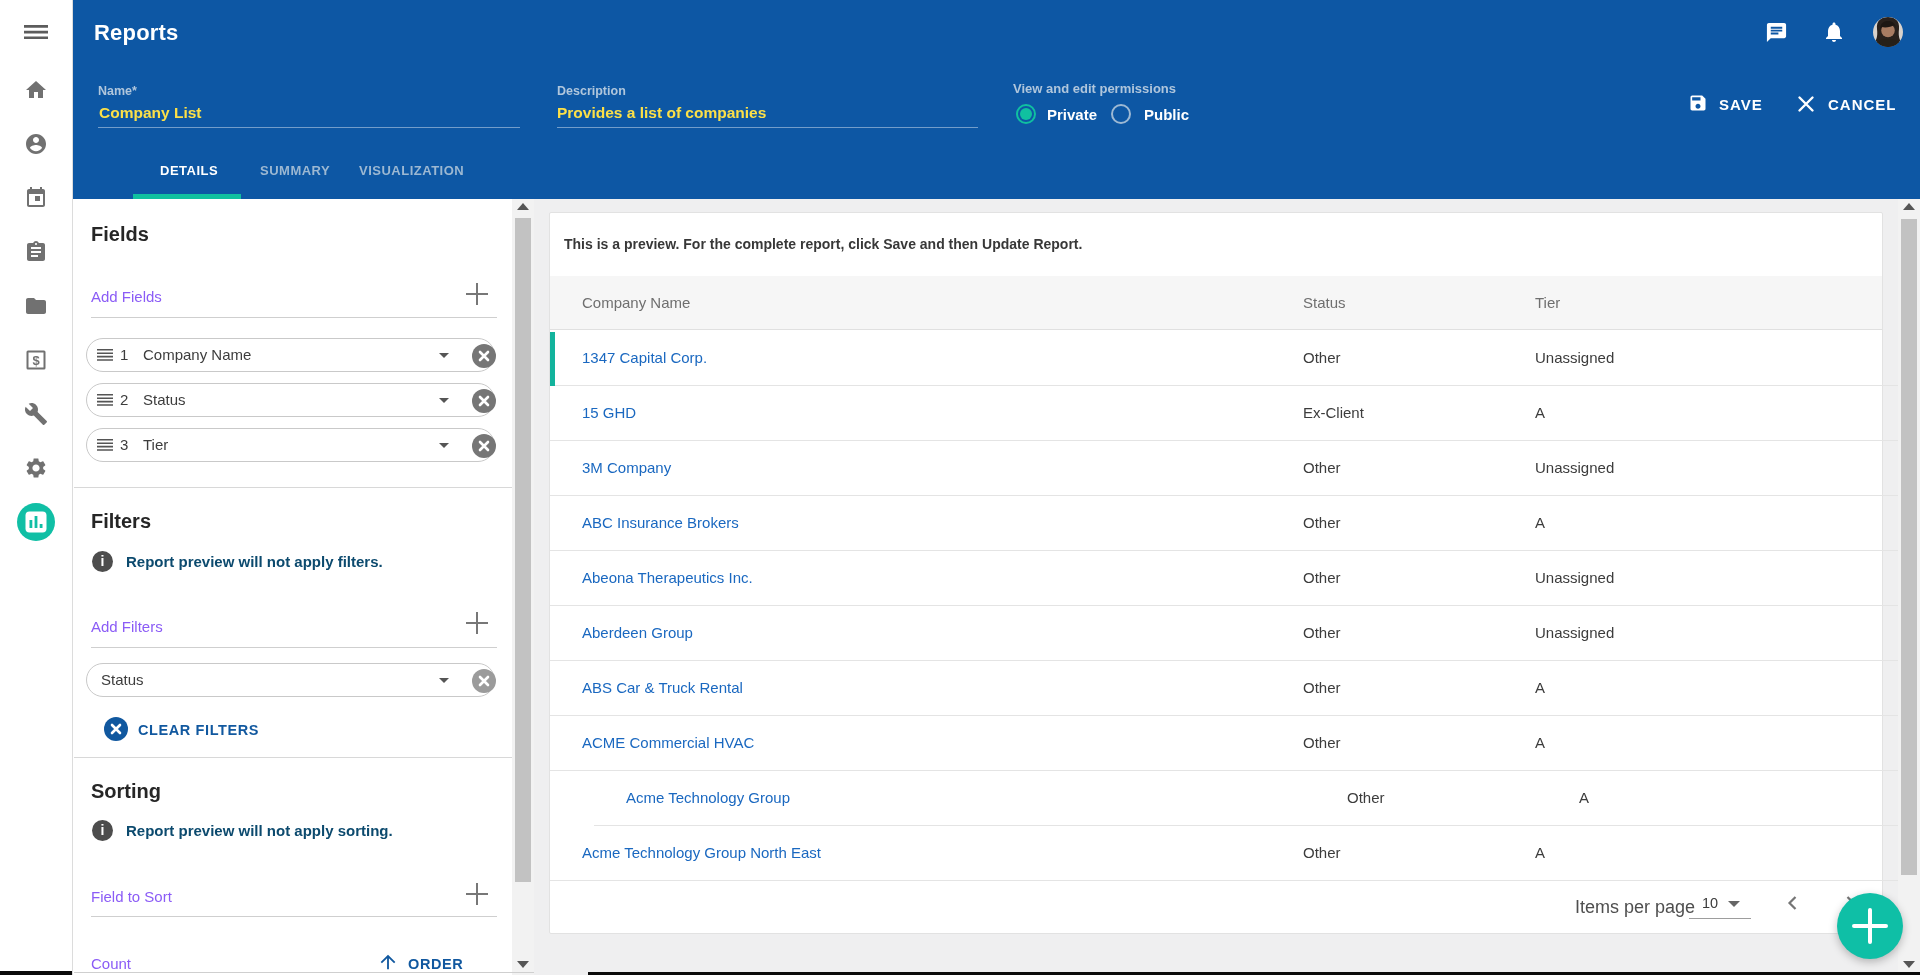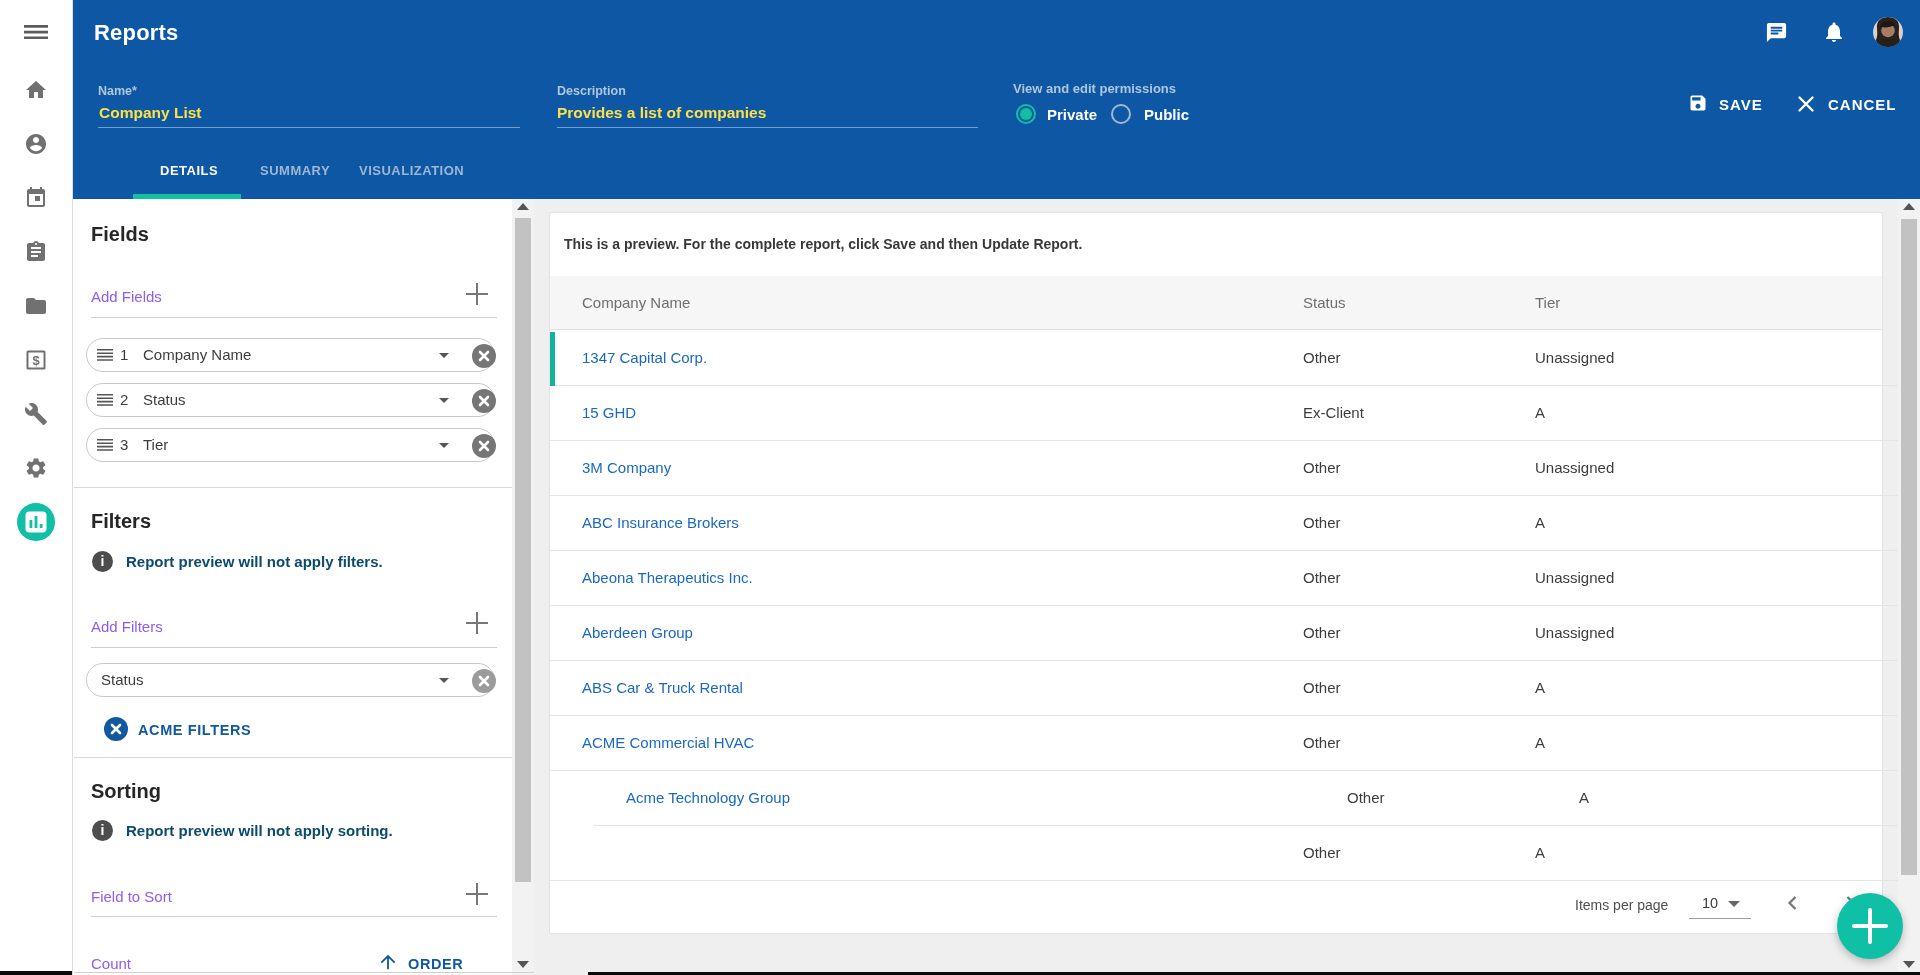--- a/index.html
+++ b/index.html
@@ -243,21 +243,21 @@
         </div>
     </div>
 
     <div class="abs" style="left:30px; top:518px;">
       <div class="xcirc" style="background:#11589f;">
           <svg width="24" height="24" viewBox="0 0 24 24">
             <path stroke="#fff" stroke-width="2.6" stroke-linecap="round" d="M8 8l8 8M16 8l-8 8"></path>
           </svg>
         </div>
     </div>
-    <div class="abs bluebold" style="left:64px; top:523px;">ACME FILTERS</div>
+    <div class="abs bluebold" style="left:64px; top:523px;">CLEAR FILTERS</div>
 
     <div class="divider" style="top:558px;"></div>
     <div class="h2" style="top:581px;">Sorting</div>
     <div class="inforow" style="top:621px;">
         <div class="infoic">i</div>
         <div class="infotxt">Report preview will not apply sorting.</div>
       </div>
     <div class="addrow-label" style="top:689px;">Field to Sort</div>
     <div class="plus" style="left:392px; top:684px;"></div>
     <div class="grayline" style="top:717px;"></div>
@@ -321,26 +321,27 @@
           <div class="c1">ACME Commercial HVAC</div>
           <div class="c2">Other</div>
           <div class="c3">A</div>
         </div>
       <div class="trow" style="top:558px;margin-left:44px;">
           <div class="c1">Acme Technology Group</div>
           <div class="c2">Other</div>
           <div class="c3">A</div>
         </div>
       <div class="trow" style="top:613px;">
+          <div class="c1">Acme Technology Group North East</div>
           <div class="c2">Other</div>
           <div class="c3">A</div>
         </div>
       <div id="selbar"></div>
 
-      <div class="abs" style="left:1025px; top:684px; font-size:14px; color:#4f4f4f;">Items per page</div>
+      <div class="abs" style="left:1025px; top:684px; font-size:18px; color:#4f4f4f;">Items per page</div>
       <div class="abs" style="left:1152px; top:682px; font-size:14.5px; color:#3c3c3c;">10</div>
       <div class="abs" style="left:1178px; top:688px; width:0; height:0; border-left:6px solid transparent; border-right:6px solid transparent; border-top:6px solid #666;"></div>
       <div class="abs" style="left:1139px; top:705px; width:62px; height:1px; background:#9d9d9d;"></div>
       <svg class="abs" style="left:1231px; top:678px; width:24px; height:24px;" viewBox="0 0 24 24">
           <path fill="none" stroke="#757575" stroke-width="2.2" d="M14.5 6 8.5 12l6 6"></path>
         </svg>
       <svg class="abs" style="left:1288px; top:678px; width:24px; height:24px;" viewBox="0 0 24 24">
           <path fill="none" stroke="#757575" stroke-width="2.2" d="M9.5 6l6 6-6 6"></path>
         </svg>
     </div>

